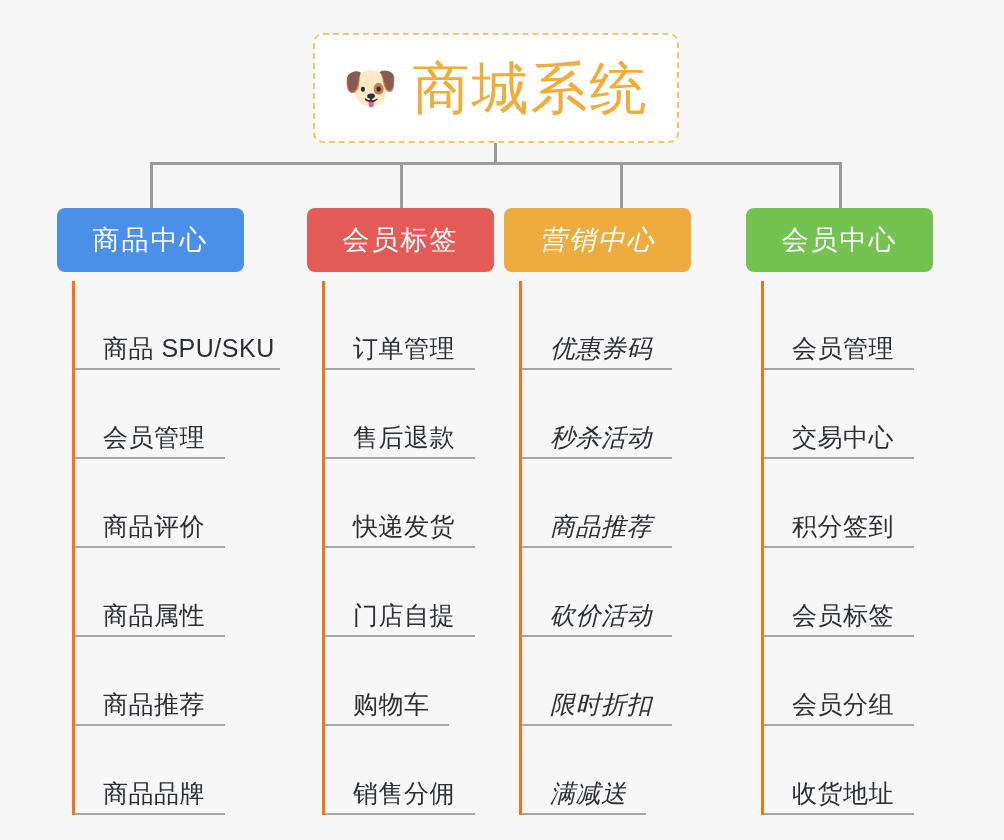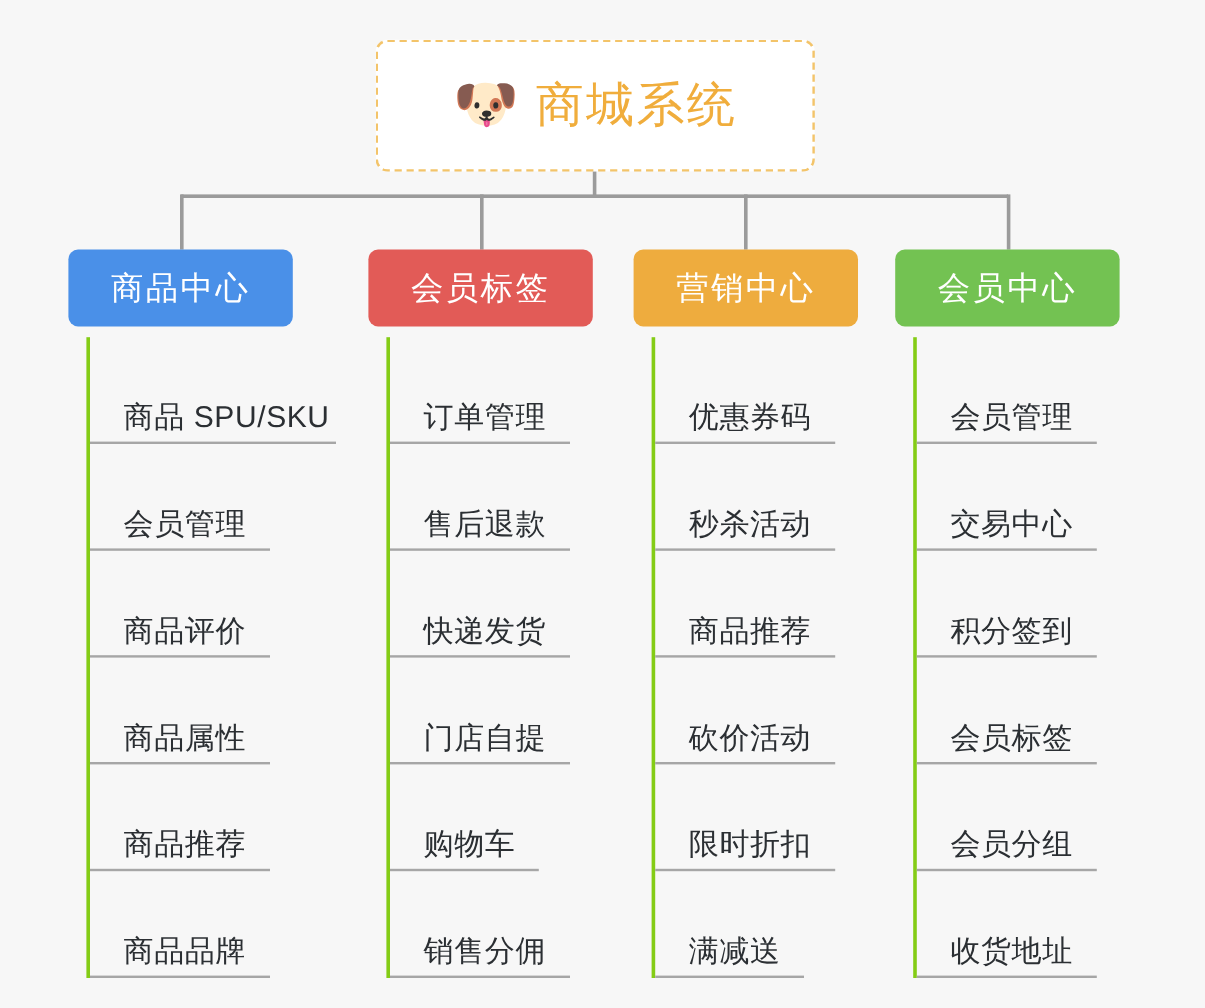--- a/index.html
+++ b/index.html
@@ -35,21 +35,21 @@
     align-items: center;
     justify-content: center;
     gap: 14px;
   }
   .root-emoji {
     font-size: 44px;
     line-height: 1;
     display: block;
   }
   .root-title {
-    font-size: 40px;
+    font-size: 57px;
     color: #f0ad3c;
     letter-spacing: 2px;
     line-height: 1;
     white-space: nowrap;
   }
 
   
   .conn {
     position: absolute;
     background: #9b9b9b;
@@ -78,21 +78,21 @@
     letter-spacing: 2px;
     line-height: 1;
     white-space: nowrap;
   }
 
   
   .leaf-list {
     position: relative;
     margin-left: 15px;
     margin-top: 9px;
-    border-left: 3px solid #84cc16;
+    border-left: 3px solid #f97316;
     padding-left: 0;
   }
   .leaf-item {
     position: relative;
     height: 89px;
     box-sizing: border-box;
     display: flex;
     align-items: flex-end;
     justify-content: flex-start;
     padding-left: 28px;
@@ -188,21 +188,21 @@
           <div class="leaf-item">
             <span class="leaf-label">购物车</span>
             <div class="leaf-underline" style="width: 124px;"></div>
           </div>
           <div class="leaf-item">
             <span class="leaf-label">销售分佣</span>
             <div class="leaf-underline" style="width: 150px;"></div>
           </div>
         </div>
       </div>
-      <div class="column" style="left: 528px;">
+      <div class="column" style="left: 504px; font-style: italic;">
         <div class="cat-header" style="background: rgb(238, 172, 62);">
           <span class="cat-header-label">营销中心</span>
         </div>
         <div class="leaf-list">
           <div class="leaf-item">
             <span class="leaf-label">优惠券码</span>
             <div class="leaf-underline" style="width: 150px;"></div>
           </div>
           <div class="leaf-item">
             <span class="leaf-label">秒杀活动</span>

